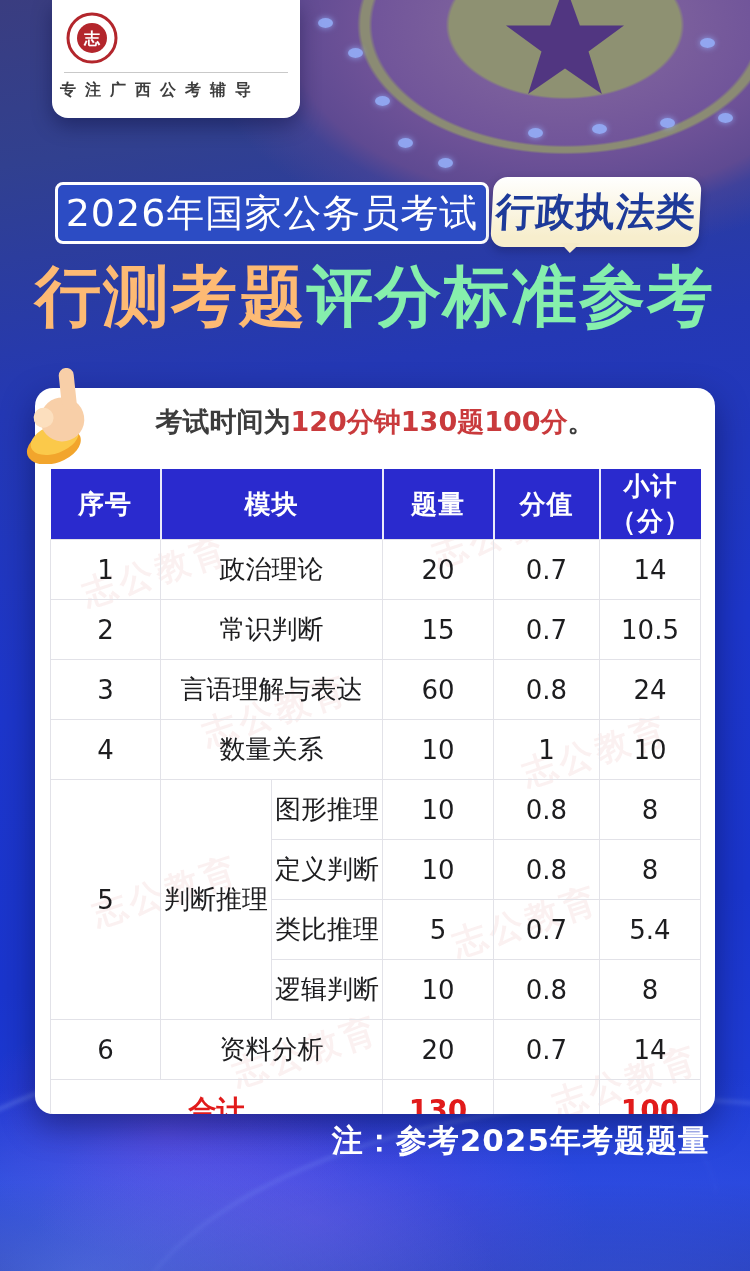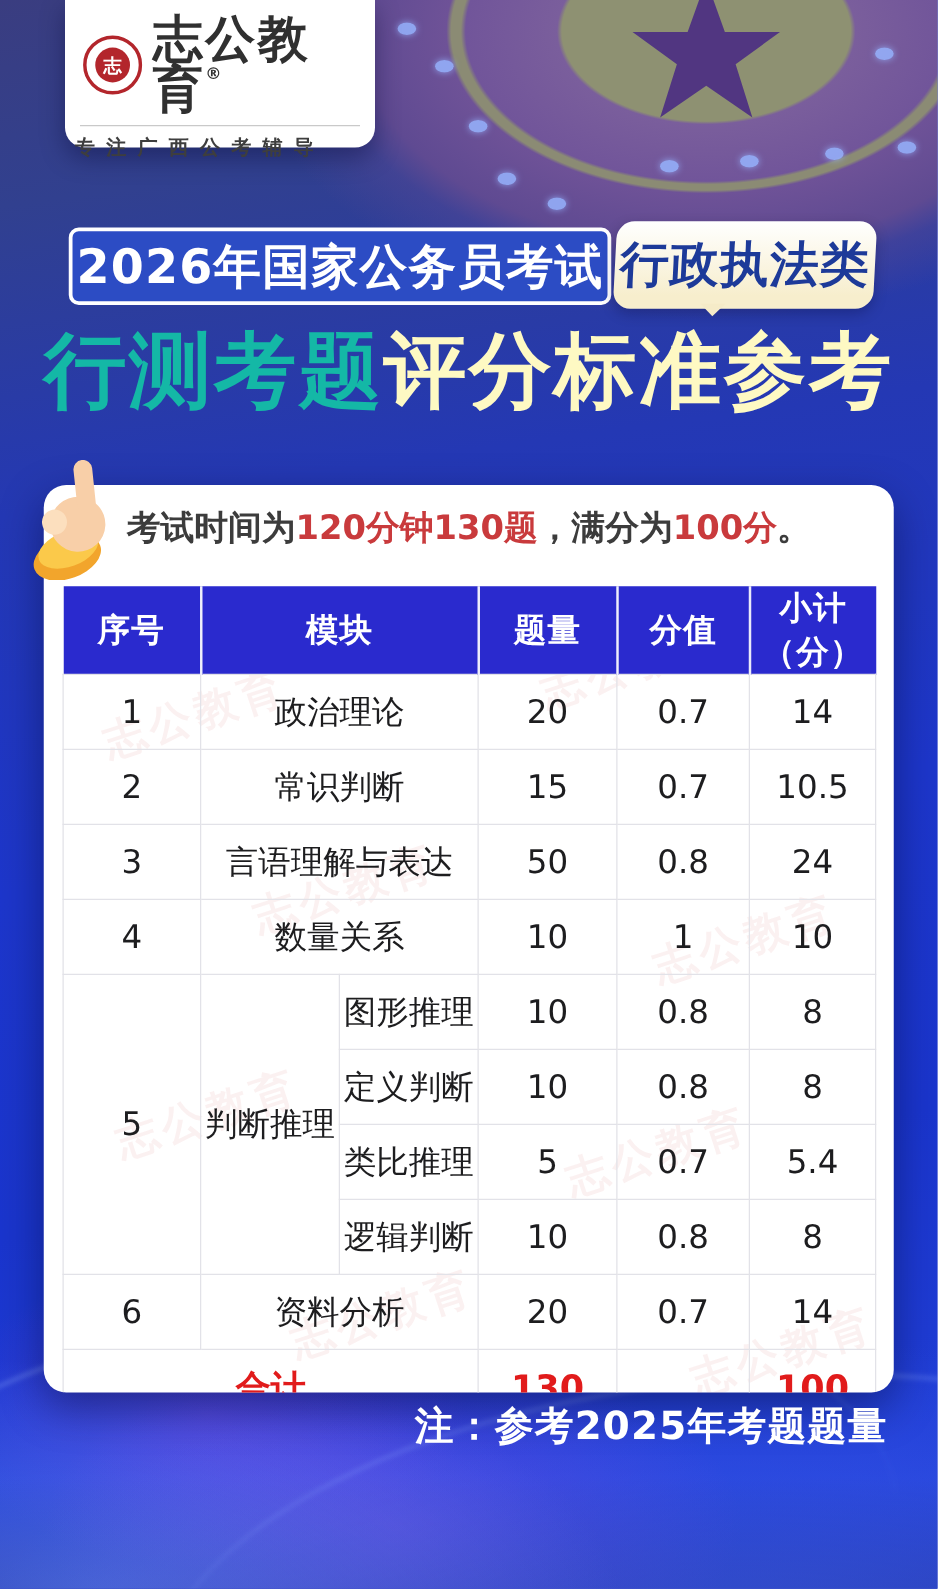--- a/index.html
+++ b/index.html
@@ -42,33 +42,33 @@
   .logo-row { display:flex; align-items:center; gap:8px; padding:12px 10px 0 14px; }
   .brand-name { font-size:40px; font-weight:900; color:#303030; letter-spacing:2px; line-height:1; }
   .brand-reg { font-size:13px; font-weight:700; color:#303030; vertical-align:top; }
   .logo-divider { margin:8px 12px 0; border-top:1px solid #c9c9c9; }
   .tagline { margin-top:7px; text-align:left; font-size:16px; font-weight:600;
     color:#3e3e3e; letter-spacing:9px; padding-left:8px; white-space:nowrap; }
   
   .banner-box { position:absolute; left:55px; top:182px; width:434px; height:62px;
     background:#2c4cc4; border:3px solid #fff; border-radius:8px;
     display:flex; align-items:center; justify-content:center;
-    color:#fff; font-size:38px; font-weight:700; letter-spacing:1px; white-space:nowrap; }
+    color:#fff; font-size:38px; font-weight:400; letter-spacing:1px; white-space:nowrap; }
   .badge { position:absolute; left:492px; top:177px; width:208px; height:70px;
     background:linear-gradient(180deg,#ffffff 0%,#f7eecd 85%); border-radius:14px;
     display:flex; align-items:center; justify-content:center;
     color:#1d3a99; font-size:39px; font-weight:900; letter-spacing:1px;
     transform:skewX(-3deg); box-shadow:0 4px 10px rgba(0,0,40,.25); white-space:nowrap; }
   .badge::after { content:""; position:absolute; left:70px; bottom:-16px;
     border:10px solid transparent; border-top:10px solid #f5ebc8; }
   
   .headline { position:absolute; left:0; top:254px; width:750px; text-align:center;
     font-family:"DejaVu Serif","Liberation Serif",serif;
     font-size:66px; font-weight:900; letter-spacing:2px; line-height:1.3; white-space:nowrap; }
-  .hl-y { color:#14b8a6;margin-top:36px; } .hl-w { color:#fef9c3; }
+  .hl-y { color:#fdba74;margin-top:36px; } .hl-w { color:#86efac; }
   
   .card { position:absolute; left:35px; top:388px; width:680px; height:726px;
     background:#ffffff; border-radius:18px; box-shadow:0 12px 34px rgba(0,0,30,.4);
     overflow:hidden; }
   .info { height:58px; padding-top:10px; display:flex; align-items:center; justify-content:center;
     font-size:27px; font-weight:600; color:#3c3c3c; white-space:nowrap; }
   .info .rd { color:#c93a3c; font-weight:700; }
   .tbl-wrap { position:relative; width:650px; margin:2px auto 0; }
   table { width:650px; border-collapse:collapse; table-layout:fixed; position:relative; z-index:2;margin-top:23px; }
   thead th { height:50px; background:#2a2ace; color:#fff; font-size:26px; font-weight:700;
@@ -110,23 +110,20 @@
 <div class="wave-line a"></div>
 <div class="wave-line b"></div>
 
 <div class="logo-card">
   <div class="logo-row">
     <svg width="52" height="52" viewBox="0 0 52 52">
       <circle cx="26" cy="26" r="24" fill="#fff" stroke="#b3262c" stroke-width="3"></circle>
       <circle cx="26" cy="26" r="15" fill="#b3262c"></circle>
       <text x="26" y="32" font-size="16" font-weight="bold" fill="#ffffff" text-anchor="middle">志</text>
     </svg>
-    <div>
-      <span class="brand-name">志公教育</span><span class="brand-reg">®</span>
-    </div>
   </div>
   <div class="logo-divider"></div>
   <div class="tagline">专注广西公考辅导</div>
 </div>
 
 <div class="banner-box">2026年国家公务员考试</div>
 <div class="badge">行政执法类</div>
 
 <div class="headline">
   <span class="hl-y">行测考题</span><span class="hl-w">评分标准参考</span>
@@ -140,21 +137,20 @@
     <circle cx="30" cy="44" r="10" fill="#fcdfbe"></circle>
     <rect x="55" y="4" width="15" height="42" rx="7.5" fill="#f8cfa8" transform="rotate(14 62 25)"></rect>
   </g>
 </svg>
 
 <div class="card">
   <div class="info">
     <span>考试时间为</span>
       <span class="rd">120分钟</span>
       <span class="rd">130题</span>
-      <span>，满分为</span>
       <span class="rd">100分</span>
       <span>。</span>
   </div>
 
   <div class="tbl-wrap">
     <div class="wm">
       <span style="left:30px;top:80px">志公教育</span>
       <span style="left:380px;top:40px">志公教育</span>
       <span style="left:150px;top:220px">志公教育</span>
       <span style="left:470px;top:260px">志公教育</span>
@@ -193,21 +189,21 @@
         <tr>
           <td>2</td>
           <td colspan="2">常识判断</td>
           <td>15</td>
           <td>0.7</td>
           <td>10.5</td>
         </tr>
         <tr>
           <td>3</td>
           <td colspan="2">言语理解与表达</td>
-          <td>50</td>
+          <td>60</td>
           <td>0.8</td>
           <td>24</td>
         </tr>
         <tr>
           <td>4</td>
           <td colspan="2">数量关系</td>
           <td>10</td>
           <td>1</td>
           <td>10</td>
         </tr>

